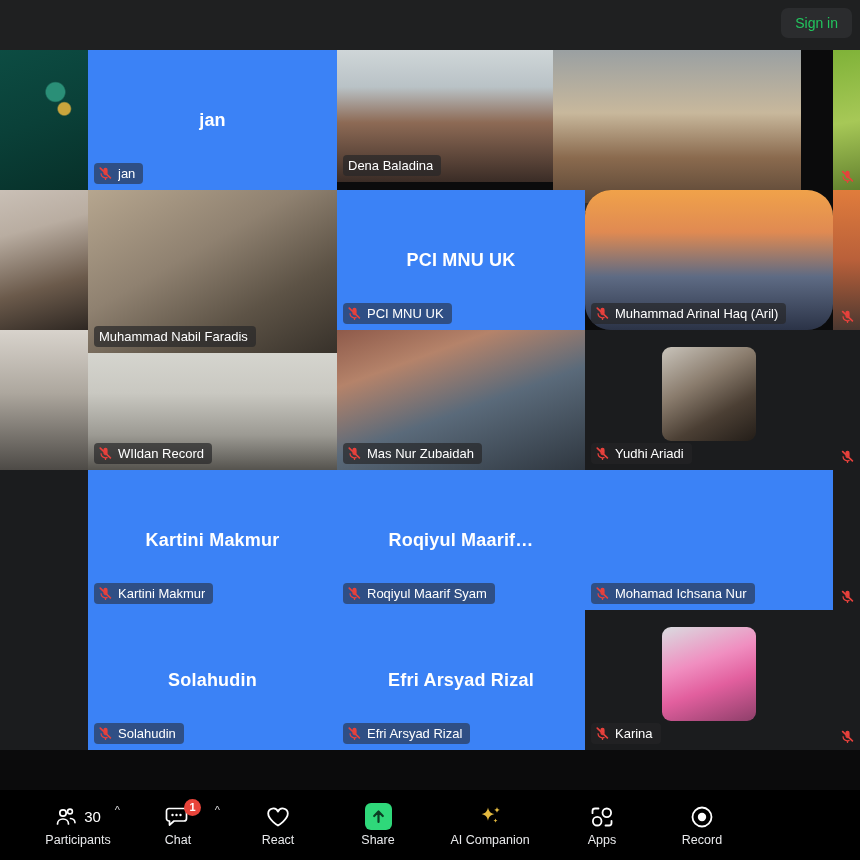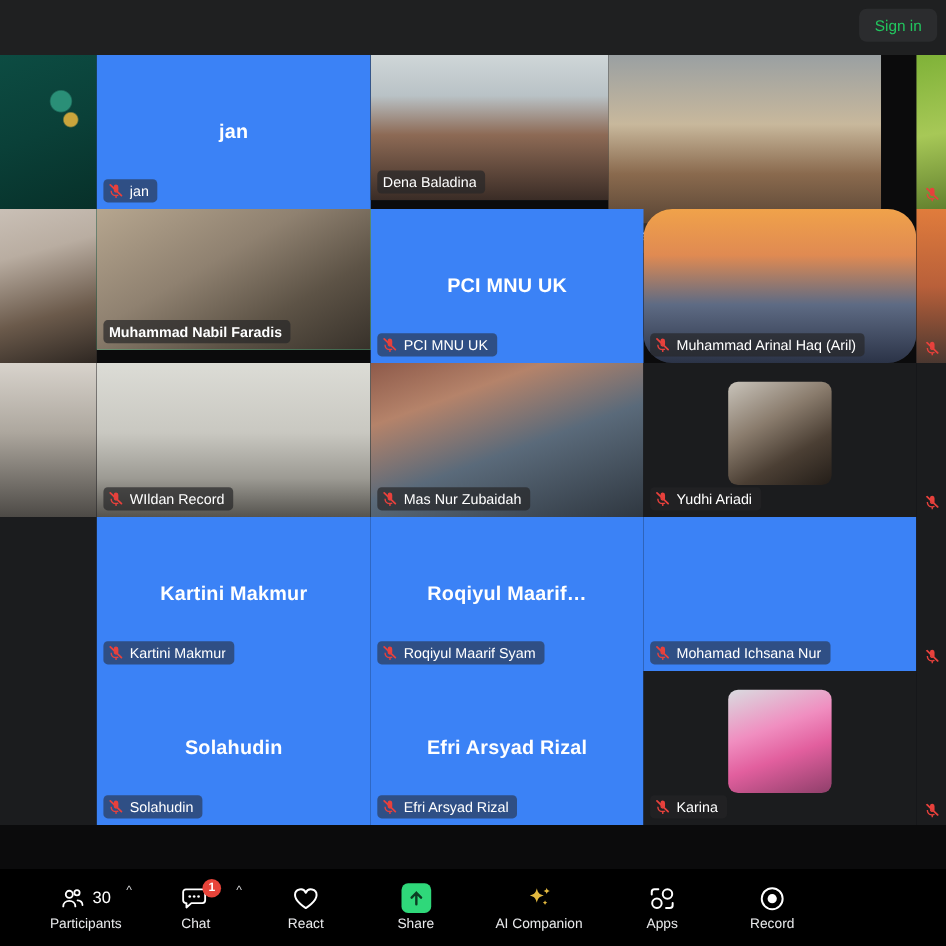--- a/index.html
+++ b/index.html
@@ -190,21 +190,21 @@
       <path d="M4.6 3.1A2.4 2.4 0 0 1 9.4 3.3v3.6a2.4 2.4 0 0 1-.5 1.5L4.8 4.2a2.4 2.4 0 0 1-.2-1.1z" fill="#e8413c"></path>
       <path d="M4.6 5.6v1.3a2.4 2.4 0 0 0 3.6 2.1l-3.6-3.4z" fill="#e8413c"></path>
       <path d="M2.6 7.2a4.5 4.5 0 0 0 4.4 4.4 4.4 4.4 0 0 0 1.7-.35l1.1 1.05A5.9 5.9 0 0 1 7.7 13v1.9H6.3V13A5.9 5.9 0 0 1 1.2 7.2z" fill="#e8413c"></path>
       <path d="M1.0 1.2 12.6 12.4" stroke="#e8413c" stroke-width="1.9" stroke-linecap="round"></path>
     </svg>
         </div>
       </div>
       <div class="tile" style="left: -60px; top: 140px; width: 148px; height: 140px;">
         <div class="vid ph-person1"></div>
       </div>
-      <div class="tile speaking" style="left: 88px; top: 140px; width: 249px; height: 128px; font-weight: bold;">
+      <div class="tile speaking" style="left: 88px; top: 140px; width: 249px; height: 163px;">
         <div class="vid ph-library"></div>
         <div class="plate">
           <span class="nm">Muhammad Nabil Faradis</span>
         </div>
       </div>
       <div class="tile dark" style="left: 337px; top: 140px; width: 248px; height: 140px;">
         <div class="centername">PCI MNU UK</div>
         <div class="plate nobg">
           <svg class="mic" viewBox="0 0 14 16">
       <path d="M4.6 3.1A2.4 2.4 0 0 1 9.4 3.3v3.6a2.4 2.4 0 0 1-.5 1.5L4.8 4.2a2.4 2.4 0 0 1-.2-1.1z" fill="#e8413c"></path>

